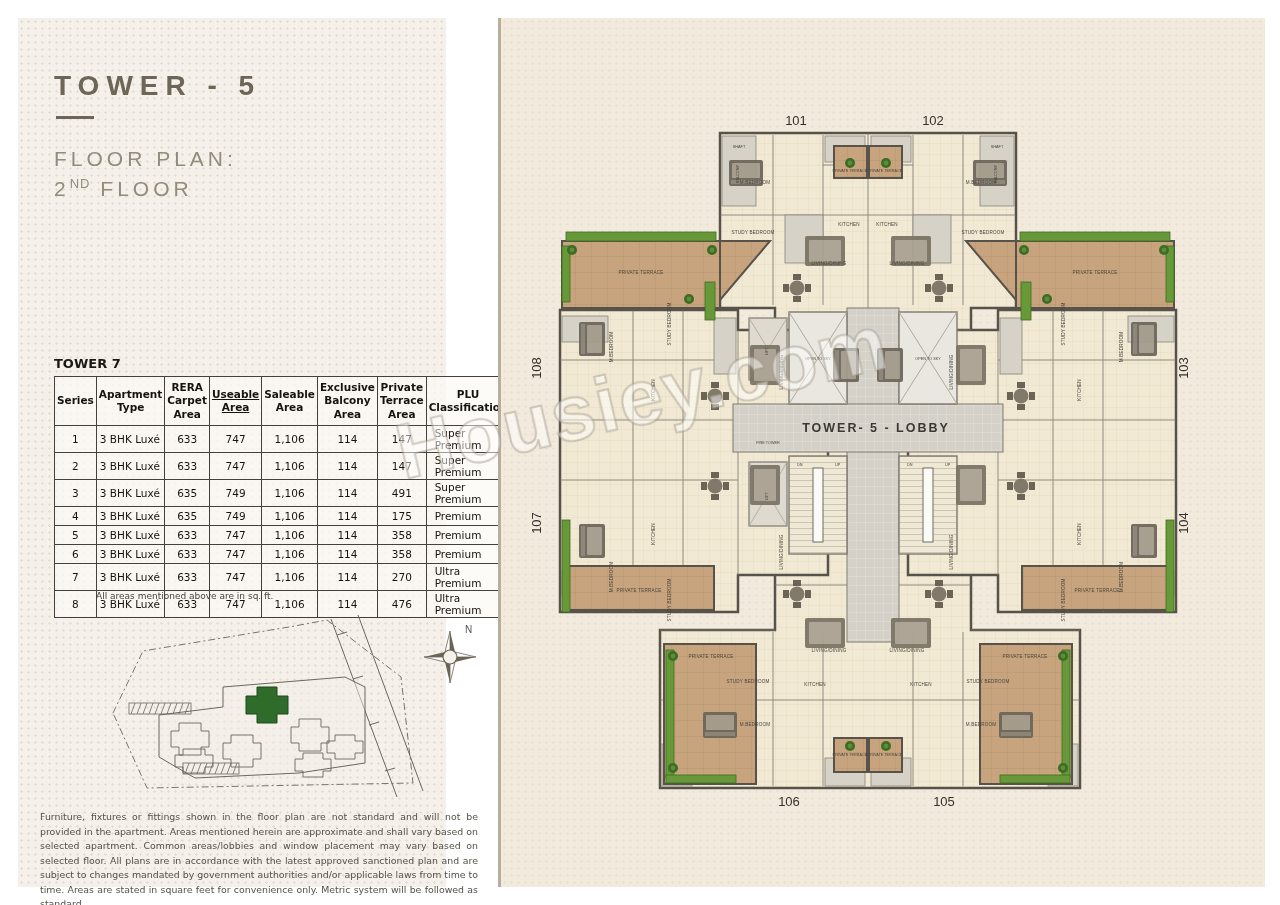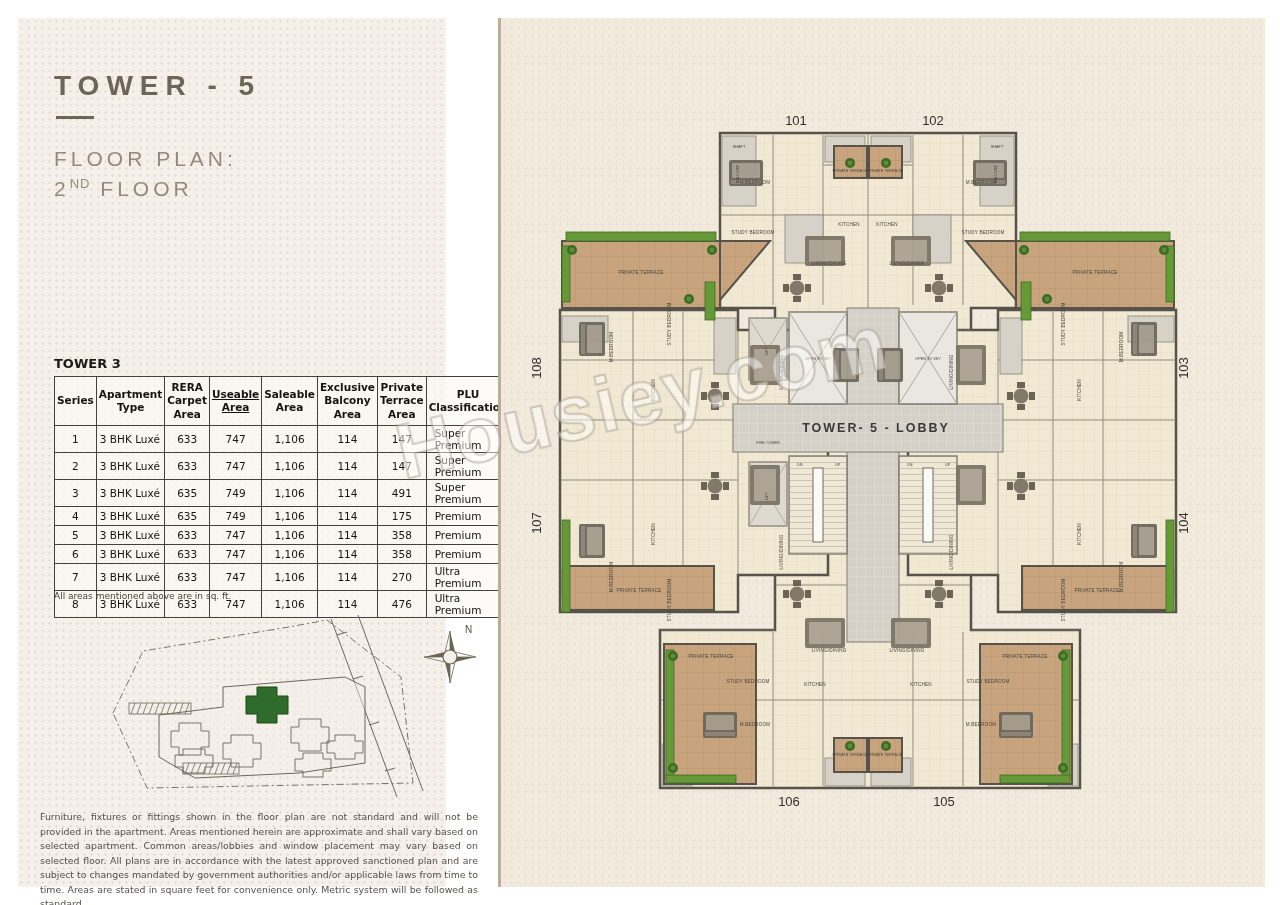--- a/index.html
+++ b/index.html
@@ -23,21 +23,21 @@
     font-family:"DejaVu Sans",sans-serif;}
   table.areas{position:absolute;left:36px;top:358px;border-collapse:collapse;
     font-family:"DejaVu Sans",sans-serif;font-size:10.5px;color:#14130f;
     background:rgba(252,250,245,0.7);}
   table.areas th,table.areas td{border:1px solid #43413b;text-align:center;padding:1px 3px;}
   table.areas th{font-weight:bold;height:44px;line-height:1.25;padding:2px 2px;}
   table.areas td{height:16px;}
   table.areas td:nth-child(2){text-align:left;}
   table.areas td:nth-child(8){text-align:left;padding-left:8px;}
   .footnote{position:absolute;left:36px;top:573px;font-size:9px;color:#46433c;
-    font-family:"DejaVu Sans",sans-serif;}
+    font-family:"DejaVu Sans",sans-serif;padding-left:42px;}
   .sitemap{position:absolute;left:85px;top:597px;}
   .disclaimer{position:absolute;left:22px;top:792px;width:438px;font-size:9.4px;line-height:1.55;
     color:#55514a;text-align:justify;font-family:"DejaVu Sans",sans-serif;}
   .plan-wrap{position:absolute;left:2px;top:80px;}
   .watermark{position:absolute;left:398px;top:408px;width:520px;z-index:40;
     font-size:78px;font-weight:bold;transform:rotate(-13deg);transform-origin:left center;
     color:rgba(255,255,255,0.48);-webkit-text-stroke:2px rgba(156,145,128,0.45);
     pointer-events:none;letter-spacing:2px;}
   svg text{font-family:"Liberation Sans",sans-serif;}
   .unit-num{font-size:13px;fill:#33302a;}
@@ -49,21 +49,21 @@
 <body>
 
 <div class="panel left-panel">
   <div class="title">TOWER - 5</div>
   <div class="title-rule"></div>
   <div class="subtitle">
     <span>FLOOR PLAN:</span><br>
     <span>2</span><sup>ND</sup><span> FLOOR</span>
   </div>
 
-  <div class="tbl-title">TOWER 3</div>
+  <div class="tbl-title">TOWER 7</div>
   <table class="areas">
     <thead>
         <tr>
           <th style="width: 38px; margin-top: 12px;">Series</th>
           <th style="width: 62px;">Apartment Type</th>
           <th style="width: 48px;">RERA Carpet Area</th>
           <th style="width: 50px; text-decoration: underline;">Useable Area</th>
           <th style="width: 53px;">Saleable Area</th>
           <th style="width: 54px;">Exclusive Balcony Area</th>
           <th style="width: 52px;">Private Terrace Area</th>

